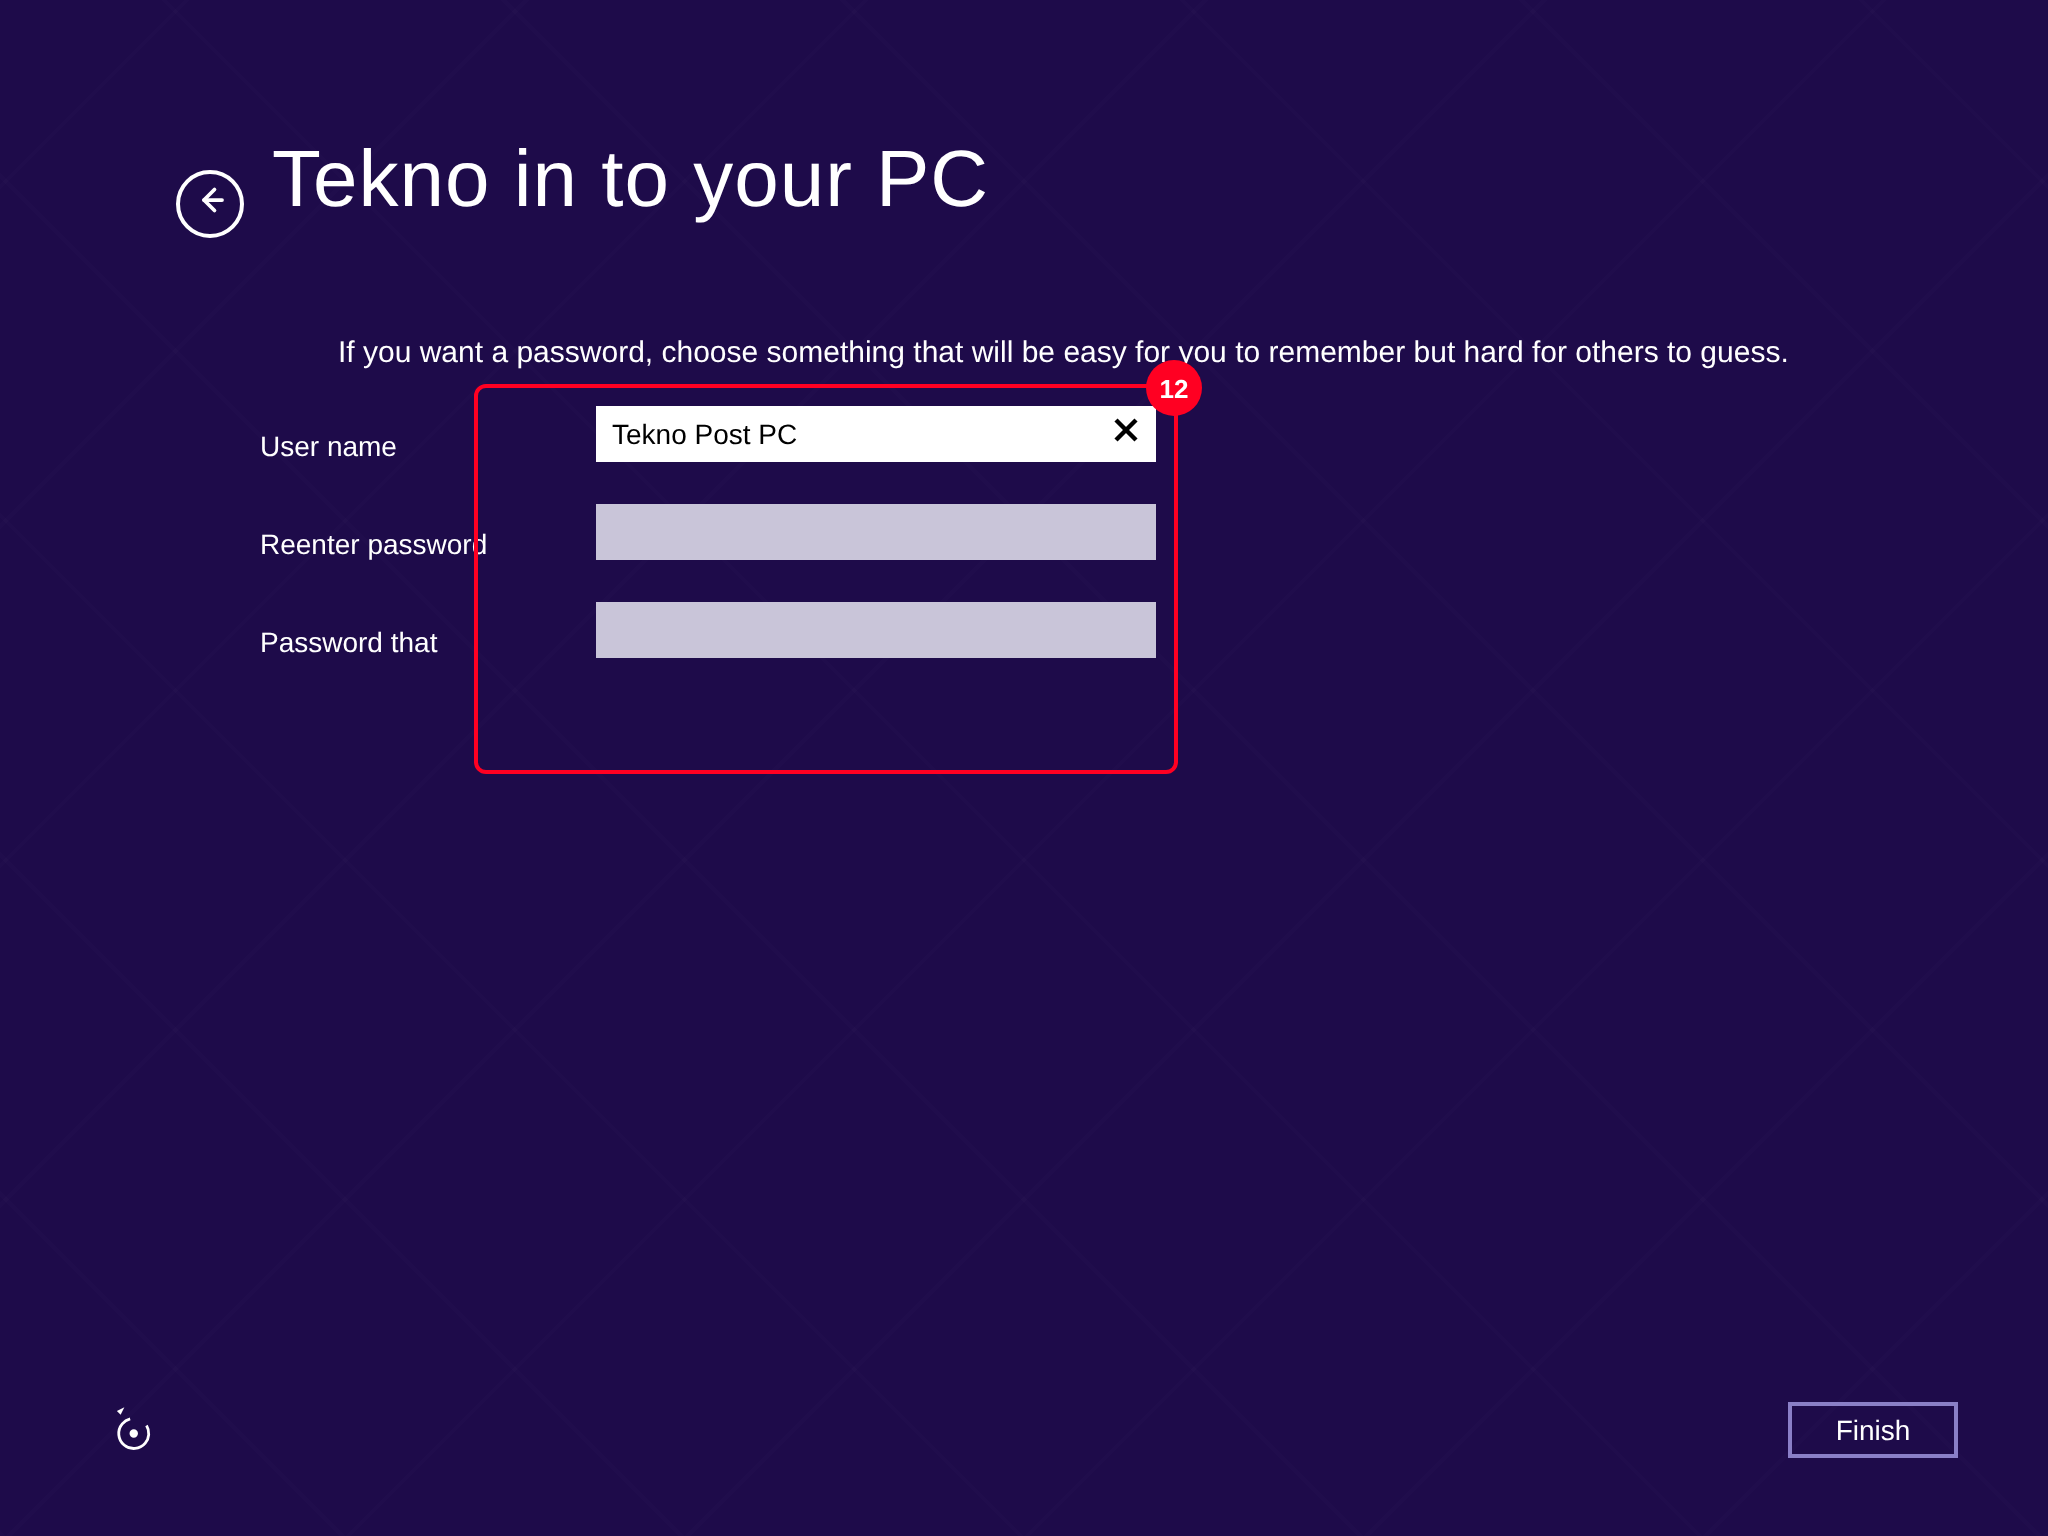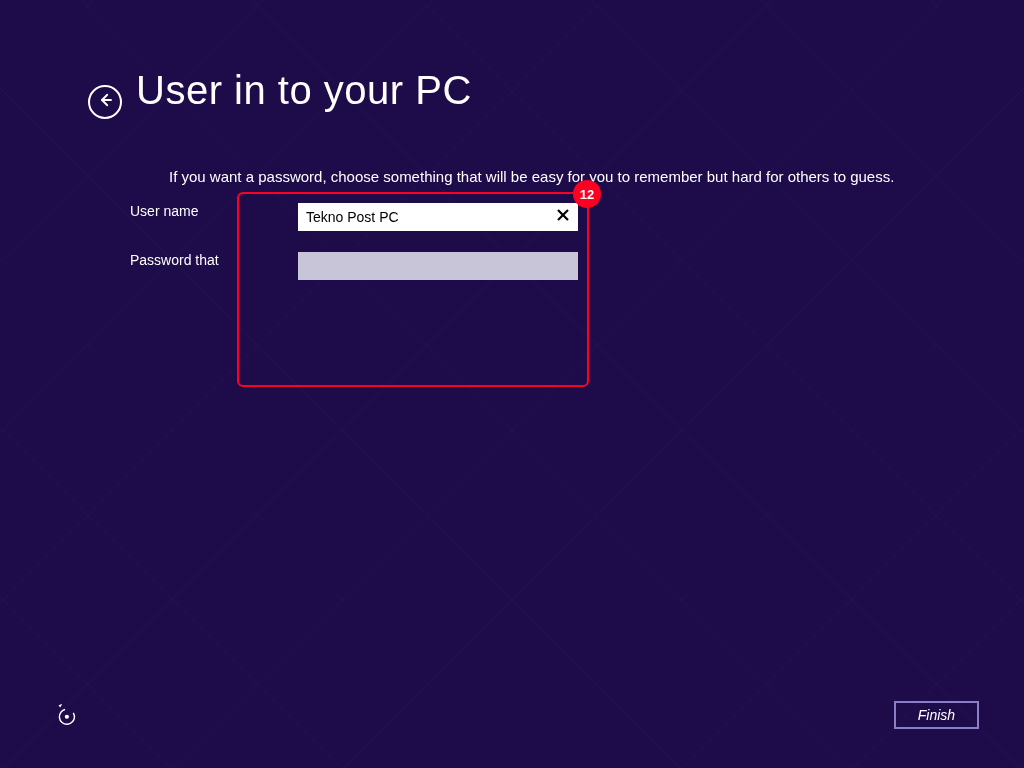--- a/index.html
+++ b/index.html
@@ -70,21 +70,21 @@
       color: #ffffff;
       margin-left: 39px;
     }
     .form-area {
       position: absolute;
       left: 130px;
       top: 203px;
     }
     .form-row {
       display: flex;
-      align-items: flex-start;
+      align-items: flex-end;
       margin-bottom: 21px;
       height: 28px;
     }
     .form-label {
       width: 168px;
       font-size: 14px;
       color: #ffffff;
     }
     .input-wrap {
       position: relative;
@@ -149,21 +149,20 @@
       right: 45px;
       bottom: 39px;
       width: 85px;
       height: 28px;
       background: transparent;
       border: 2px solid #8a7fc7;
       color: #ffffff;
       font-size: 14px;
       cursor: pointer;
       font-family: inherit;
-      font-style: italic;
     }
     .accessibility-icon {
       position: absolute;
       left: 50px;
       bottom: 40px;
       width: 30px;
       height: 30px;
       cursor: pointer;
       color: #ffffff;
     }
@@ -175,40 +174,46 @@
 
 <div class="back-button">
   <span>
     <svg viewBox="0 0 24 24" fill="none" stroke="#ffffff" stroke-width="2.5">
       <path d="M15 5 L8 12 L15 19" stroke-linecap="round" stroke-linejoin="round"></path>
       <line x1="8" y1="12" x2="20" y2="12" stroke-linecap="round"></line>
     </svg>
   </span>
 </div>
 
-<h1 class="title">User in to your PC</h1>
+<h1 class="title">Tekno in to your PC</h1>
 
 <div class="subtitle">If you want a password, choose something that will be easy for you to remember but hard for others to guess.</div>
 
 <div class="form-area">
   <div class="form-row">
     <div class="form-label">User name</div>
     <div class="input-wrap">
       <input type="text" class="text-input" value="Tekno Post PC" style="">
       <div class="clear-x">
         <span>
           <svg viewBox="0 0 14 14" stroke="#000000" stroke-width="2.2">
             <line x1="2" y1="2" x2="12" y2="12"></line>
             <line x1="12" y1="2" x2="2" y2="12"></line>
           </svg>
         </span>
       </div>
     </div>
   </div>
   <div class="form-row">
+    <div class="form-label">Reenter password</div>
+    <div class="input-wrap">
+      <input type="password" class="text-input dimmed" value="" style="">
+    </div>
+  </div>
+  <div class="form-row">
     <div class="form-label">Password that</div>
     <div class="input-wrap">
       <input type="text" class="text-input dimmed" value="" style="">
     </div>
   </div>
 </div>
 
 <div class="callout" style="left:237px; top:192px; width:352px; height:195px;">
   <div class="callout-badge">12</div>
 </div>

